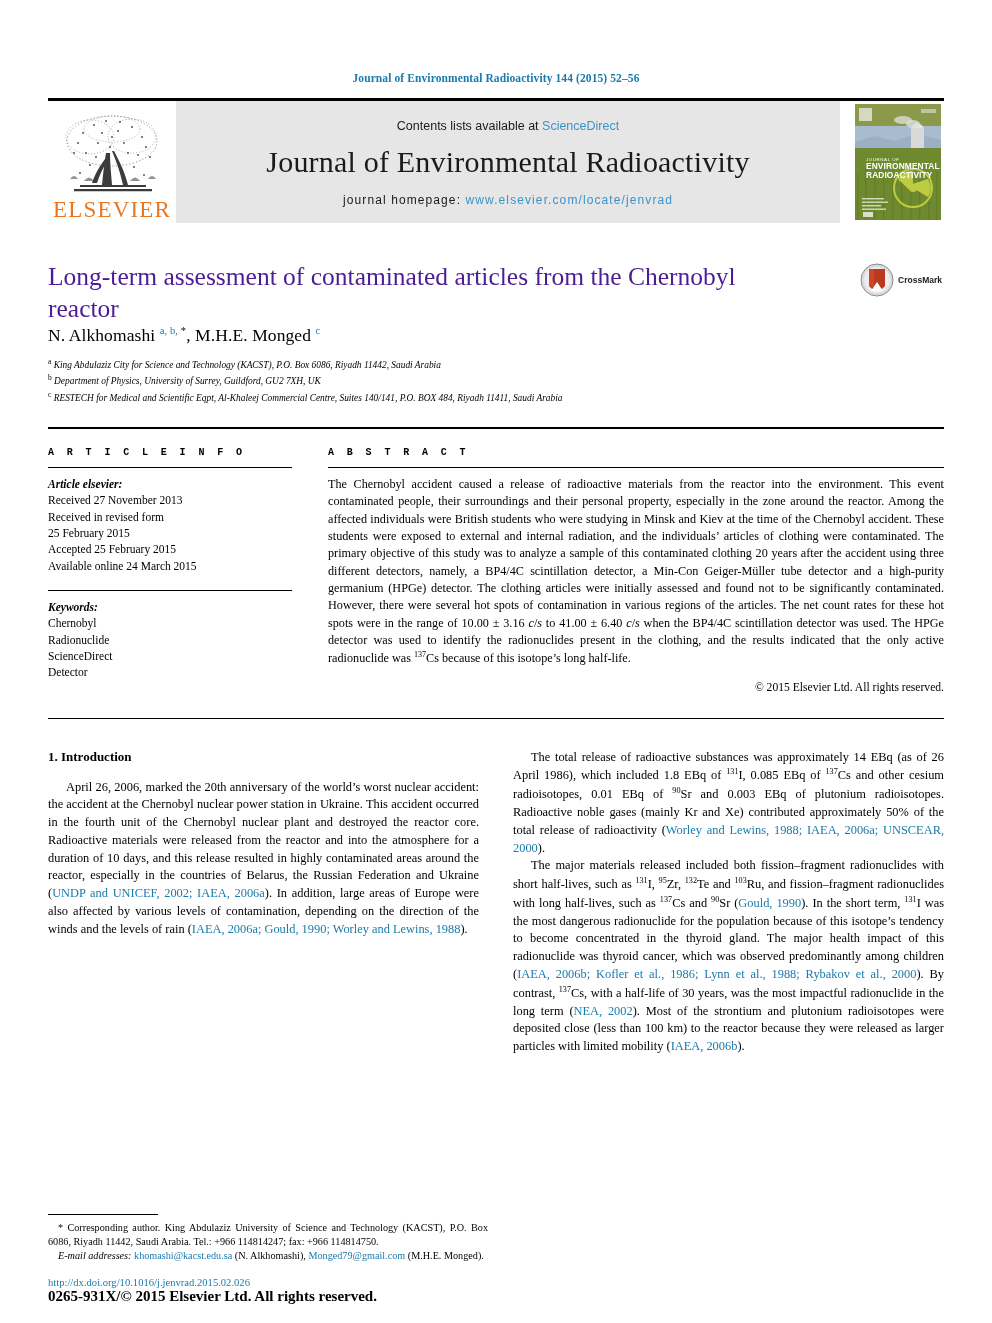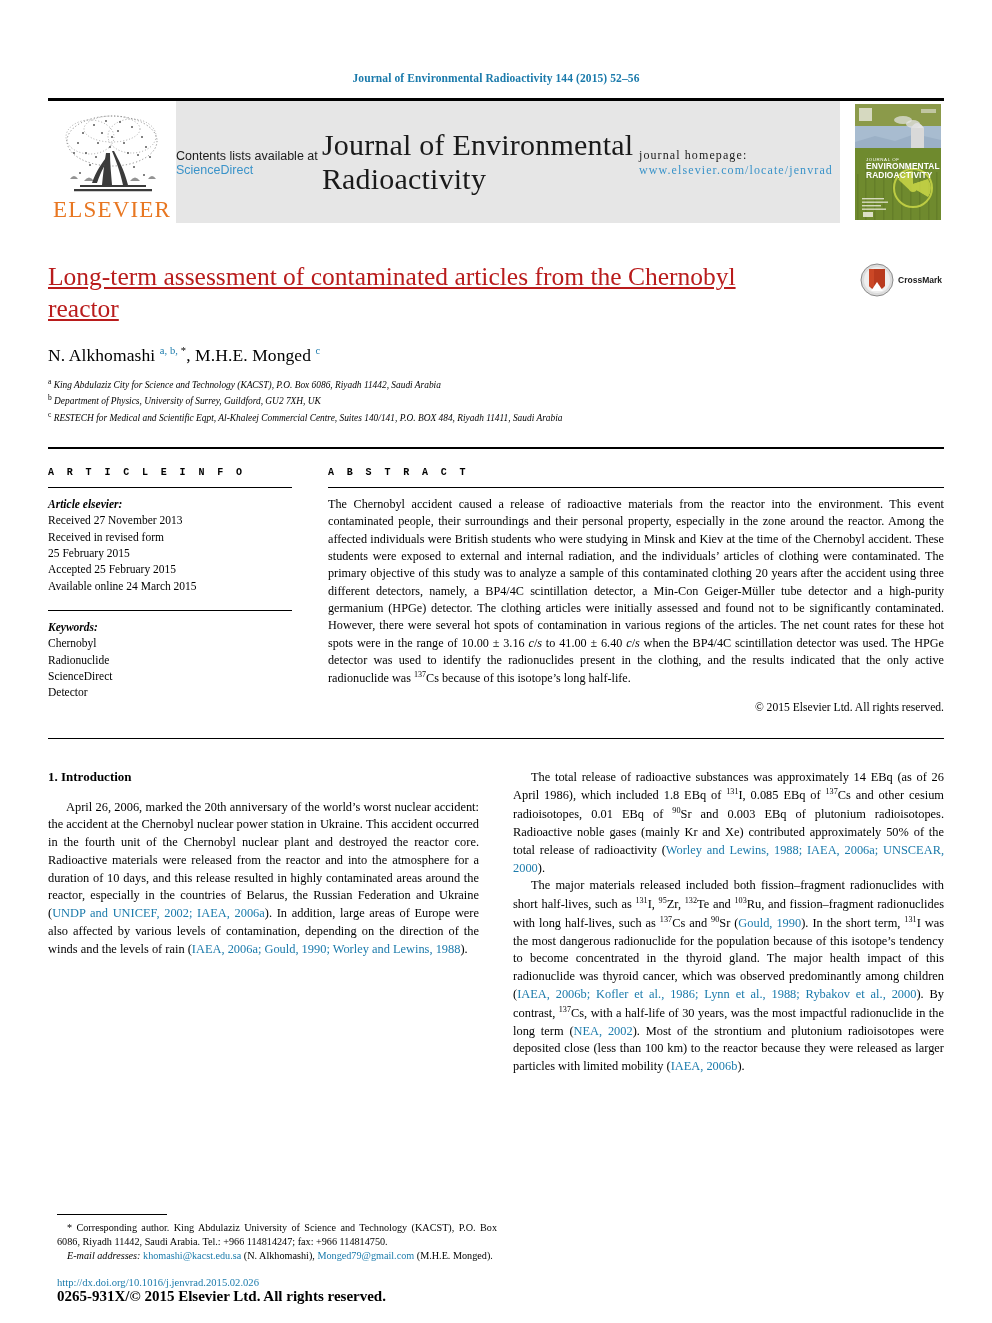--- a/index.html
+++ b/index.html
@@ -57,41 +57,41 @@
     letter-spacing: 1.2px;
     color: #e87722;
     line-height: 1;
     margin-top: 1px;
     text-align: right;
   }
   .banner {
     flex: 1 1 auto;
     background: #e6e6e6;
     display: flex;
-    flex-direction: row;
+    flex-direction: column;
     align-items: center;
     justify-content: center;
     padding: 8px 0 6px 0;
     box-sizing: border-box;
   }
   .banner-top {
     font-family: "Liberation Sans", sans-serif;
     font-size: 12.5px;
     color: #1a1a1a;
   }
   .banner-top .sd { color: #3a93c9; }
   .banner-title {
     font-family: "Liberation Serif", serif;
     font-size: 30px;
     color: #1a1a1a;
     margin: 12px 0 14px 0;
     letter-spacing: .2px;
   }
   .banner-home {
-    font-family: Liberation Serif, serif;
+    font-family: Liberation Sans, sans-serif;
     font-size: 12px;
     letter-spacing: 1.1px;
     color: #1a1a1a;
   }
   .banner-home .url { color: #3a93c9; }
   .cover-thumb {
     width: 92px;
     flex: 0 0 92px;
     margin-left: 12px;
     display: flex;
@@ -104,40 +104,38 @@
     margin-top: 38px;
     position: relative;
     min-height: 70px;
   }
   .article-title {
     font-size: 25.5px;
     line-height: 1.26;
     font-weight: normal;
     margin: 0;
     width: 700px;
-    color: #b91c1c;
-    text-decoration: underline;
+    color: #4c1d95;
   }
   .crossmark {
     position: absolute;
     right: 2px;
     top: 2px;
     display: flex;
     align-items: center;
     gap: 4px;
   }
   .crossmark-label {
     font-family: "Liberation Sans", sans-serif;
     font-size: 8.5px;
     font-weight: bold;
     color: #222;
   }
 
   .authors {
-    margin-top: 20px;
     font-size: 17.5px;
     letter-spacing: .1px;
   }
   .authors sup { color: #1a7aab; font-size: 10.5px; }
   .authors sup.star { color: #000; }
 
   .affiliations {
     margin-top: 10px;
     font-size: 9.4px;
     font-style: italic;
@@ -220,21 +218,20 @@
   }
   .para + .para { margin-top: 0; }
   a.ref, .ref { color: #1a7aab; text-decoration: none; }
 
   
   .footnote {
     position: absolute;
     left: 48px;
     bottom: 18px;
     width: 440px;
-    margin-left: 9px;
   }
   .fn-rule {
     border-top: 1px solid #000;
     width: 110px;
     margin-bottom: 6px;
   }
   .fn-text {
     font-size: 10.2px;
     line-height: 1.38;
     text-align: justify;

